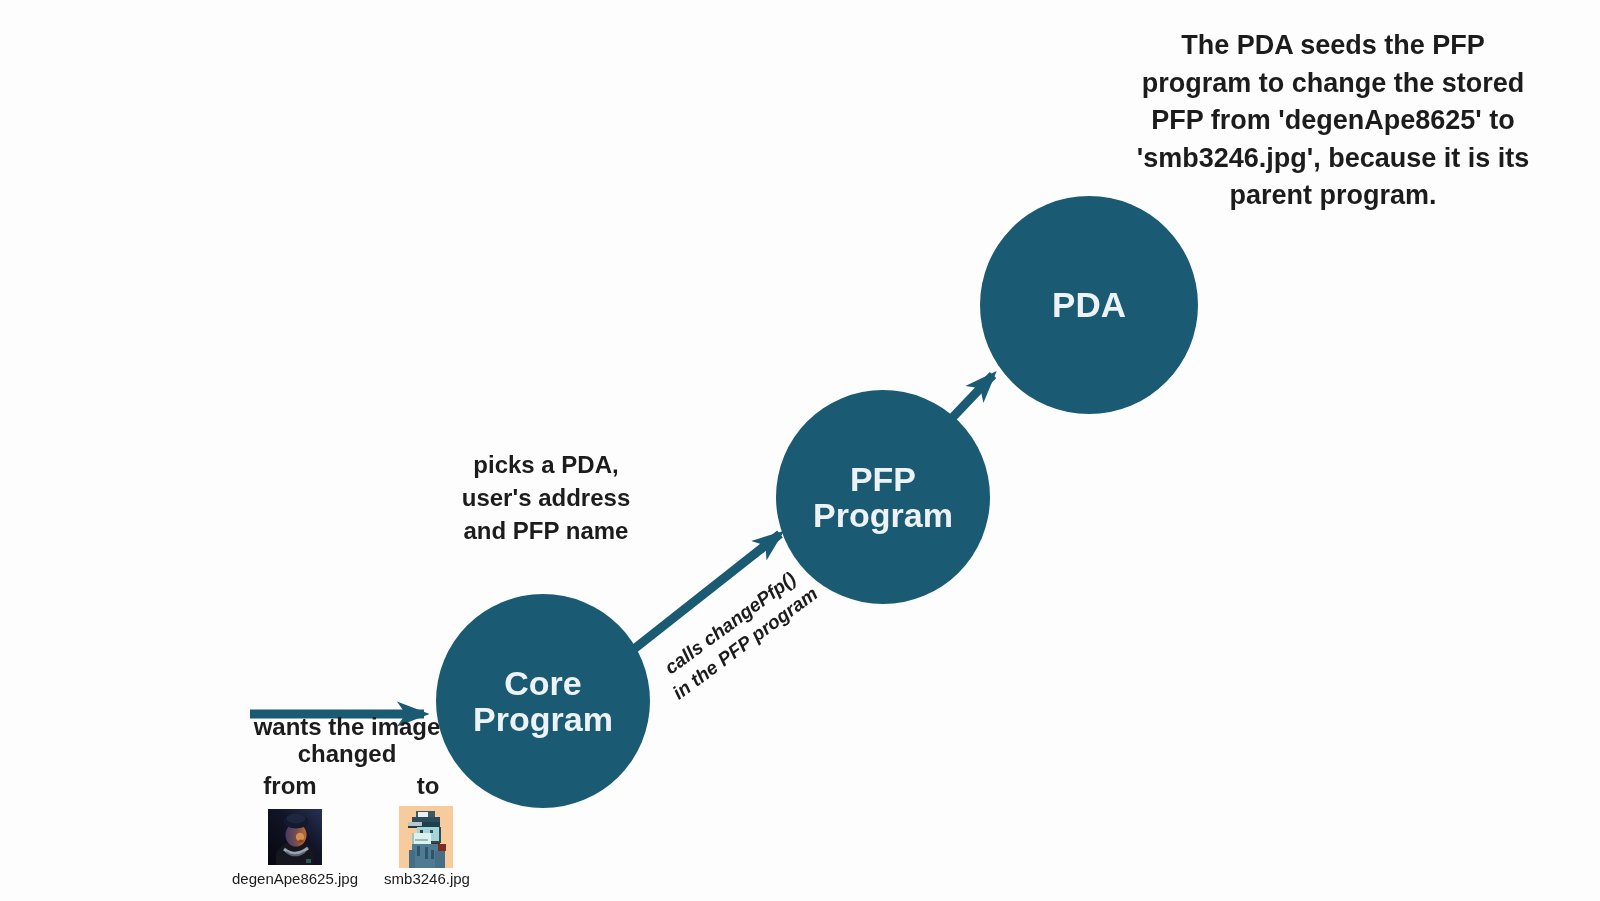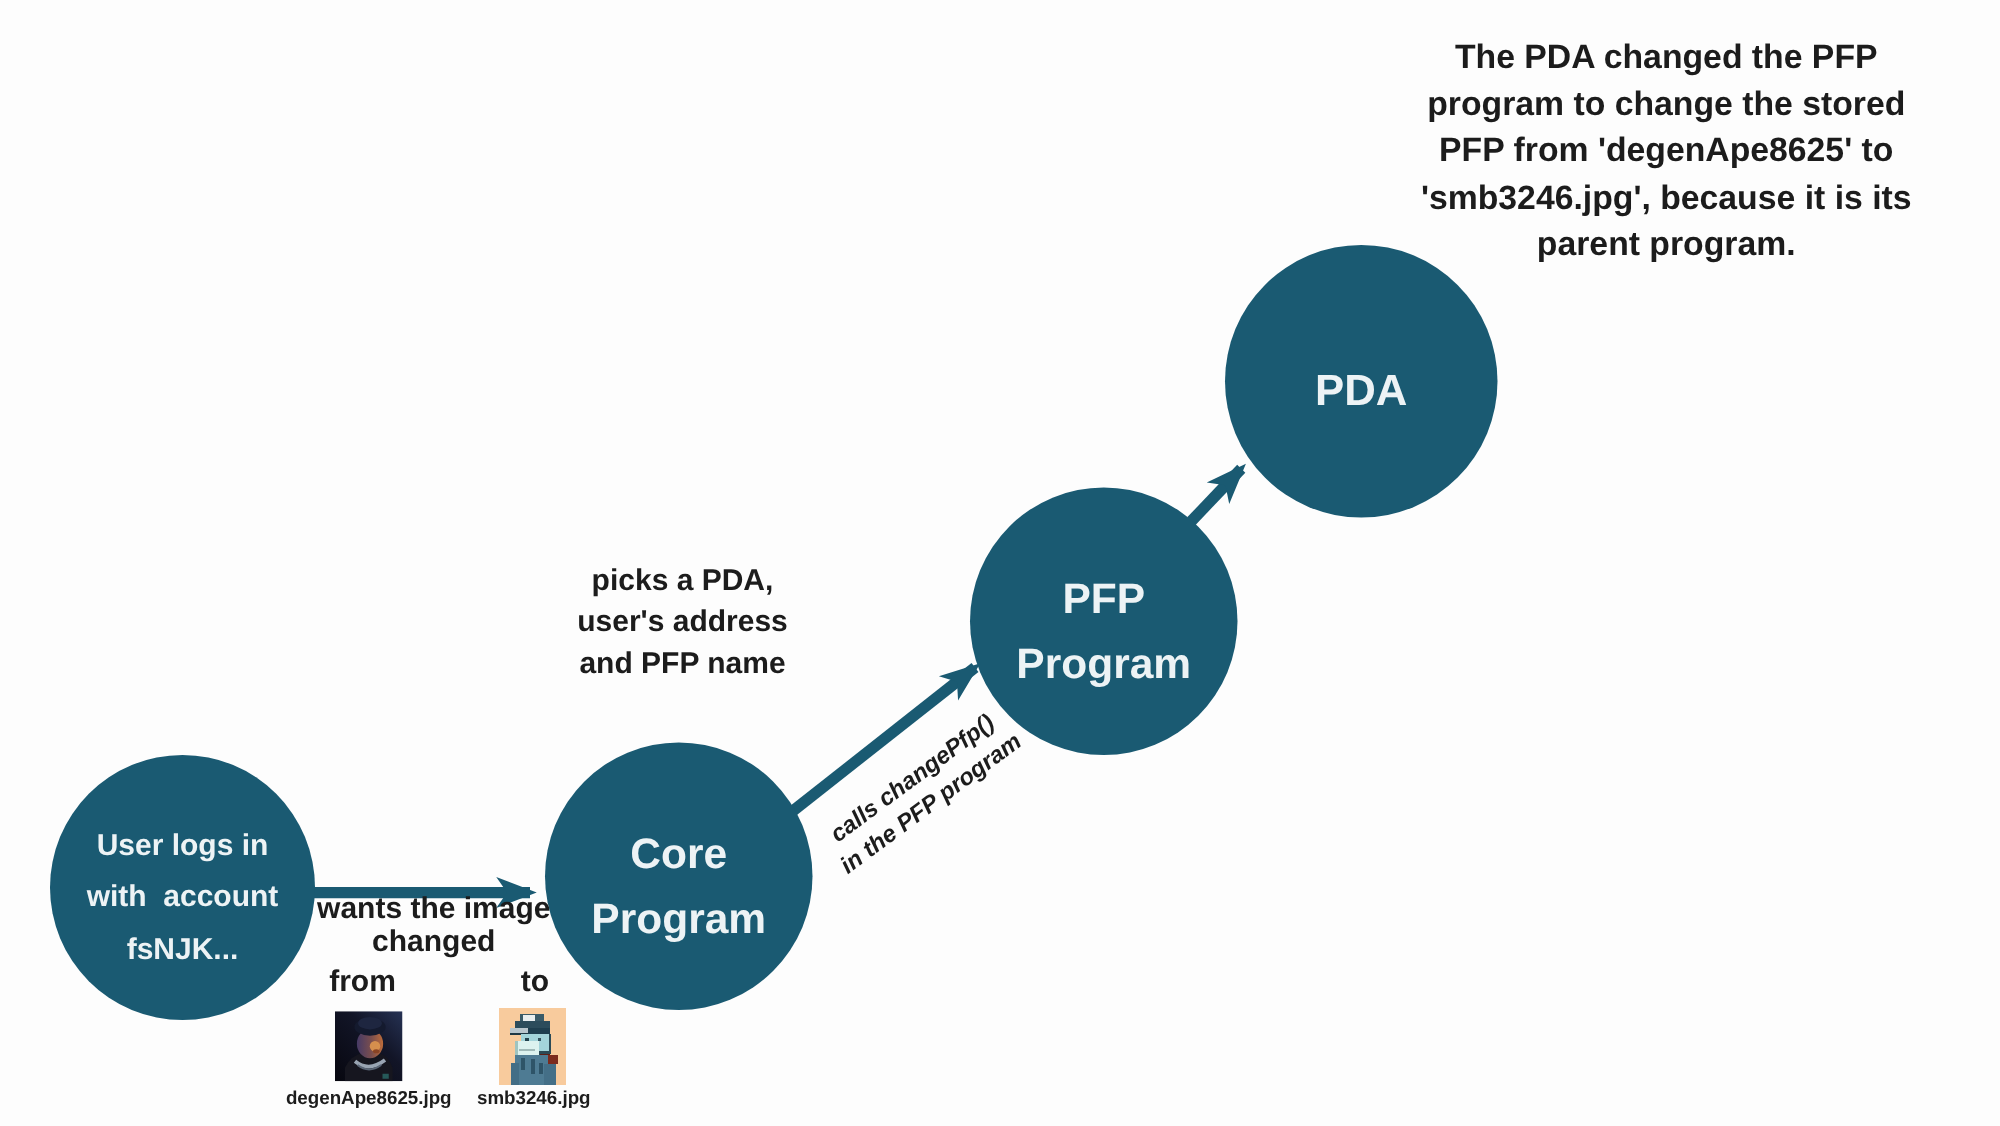--- a/index.html
+++ b/index.html
@@ -26,21 +26,21 @@
     position: absolute;
     border-radius: 50%;
     background: #1a5a72;
     color: #edf3f5;
     display: flex;
     align-items: center;
     justify-content: center;
     text-align: center;
     font-weight: 700;
   }
-  .node .node-label div { white-space: pre-wrap; margin-top: 16px; }
+  .node .node-label div { white-space: pre-wrap; }
 
   .node-user { left: 40px;  top: 604px; width: 212px; height: 212px; font-size: 24px; line-height: 1.06; }
   .node-core { left: 436px; top: 594px; width: 214px; height: 214px; font-size: 34px; line-height: 1.07; }
   .node-pfp  { left: 776px; top: 390px; width: 214px; height: 214px; font-size: 34px; line-height: 1.07; }
   .node-pda  { left: 980px; top: 196px; width: 218px; height: 218px; font-size: 35px; }
 
   .note {
     position: absolute;
     color: #1c1c1c;
     font-weight: 700;
@@ -56,47 +56,40 @@
     transform: rotate(-36.5deg);
   }
   .wants-note { left: 252px; top: 713px; width: 190px; font-size: 24px; line-height: 1.13; }
   .from-label { left: 260px; top: 772px; width: 60px;  font-size: 24px; }
   .to-label   { left: 405px; top: 772px; width: 46px;  font-size: 24px; }
 
   .thumb { position: absolute; display: block; }
   .thumb-before { left: 268px; top: 809px; width: 54px; height: 56px; }
   .thumb-after  { left: 399px; top: 806px; width: 54px; height: 62px; }
 
-  .caption { position: absolute; font-size: 15px; font-weight: 700; color: #1c1c1c; text-align: center; }
+  .caption { position: absolute; font-size: 15px; font-weight: 400; color: #1c1c1c; text-align: center; }
   .caption-before { left: 222px; top: 870px; width: 146px; }
   .caption-after  { left: 368px; top: 870px; width: 118px; }
 </style>
 </head>
 <body>
 
 <div class="canvas">
 
   <svg class="arrows" viewBox="0 0 1600 901">
     <defs>
       <marker id="arrowhead" viewBox="0 0 12 10" refX="10" refY="5" markerWidth="3.6" markerHeight="3.3" orient="auto" markerUnits="strokeWidth">
         <path d="M0,0.4 L12,5 L0,9.6 L3.2,5 Z" fill="#1a5a72"></path>
       </marker>
     </defs>
     <line x1="250" y1="714" x2="424" y2="714" stroke="#1a5a72" stroke-width="9" marker-end="url(#arrowhead)"></line>
     <line x1="634" y1="649" x2="780" y2="534" stroke="#1a5a72" stroke-width="9" marker-end="url(#arrowhead)"></line>
     <line x1="953" y1="417" x2="993" y2="375" stroke="#1a5a72" stroke-width="9" marker-end="url(#arrowhead)"></line>
   </svg>
 
-  <div class="node node-user">
-    <div class="node-label">
-      <div>User logs in</div>
-      <div>with  account</div>
-      <div>fsNJK...</div>
-    </div>
-  </div>
 
   <div class="node node-core">
     <div class="node-label">
       <div>Core</div>
       <div>Program</div>
     </div>
   </div>
 
   <div class="node node-pfp">
     <div class="node-label">
@@ -105,21 +98,21 @@
     </div>
   </div>
 
   <div class="node node-pda">
     <div class="node-label">
       <div>PDA</div>
     </div>
   </div>
 
   <div class="note top-note">
-    <div>The PDA changed the PFP</div>
+    <div>The PDA seeds the PFP</div>
     <div>program to change the stored</div>
     <div>PFP from 'degenApe8625' to</div>
     <div>'smb3246.jpg', because it is its</div>
     <div>parent program.</div>
   </div>
 
   <div class="note picks-note">
     <div>picks a PDA,</div>
     <div>user's address</div>
     <div>and PFP name</div>

